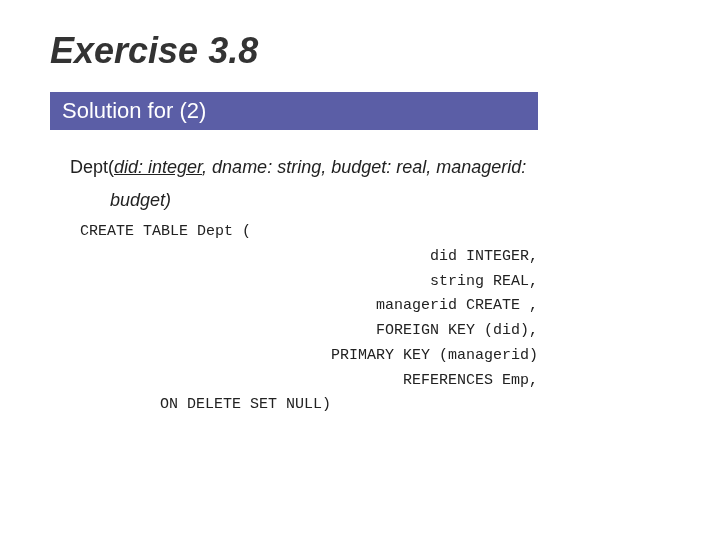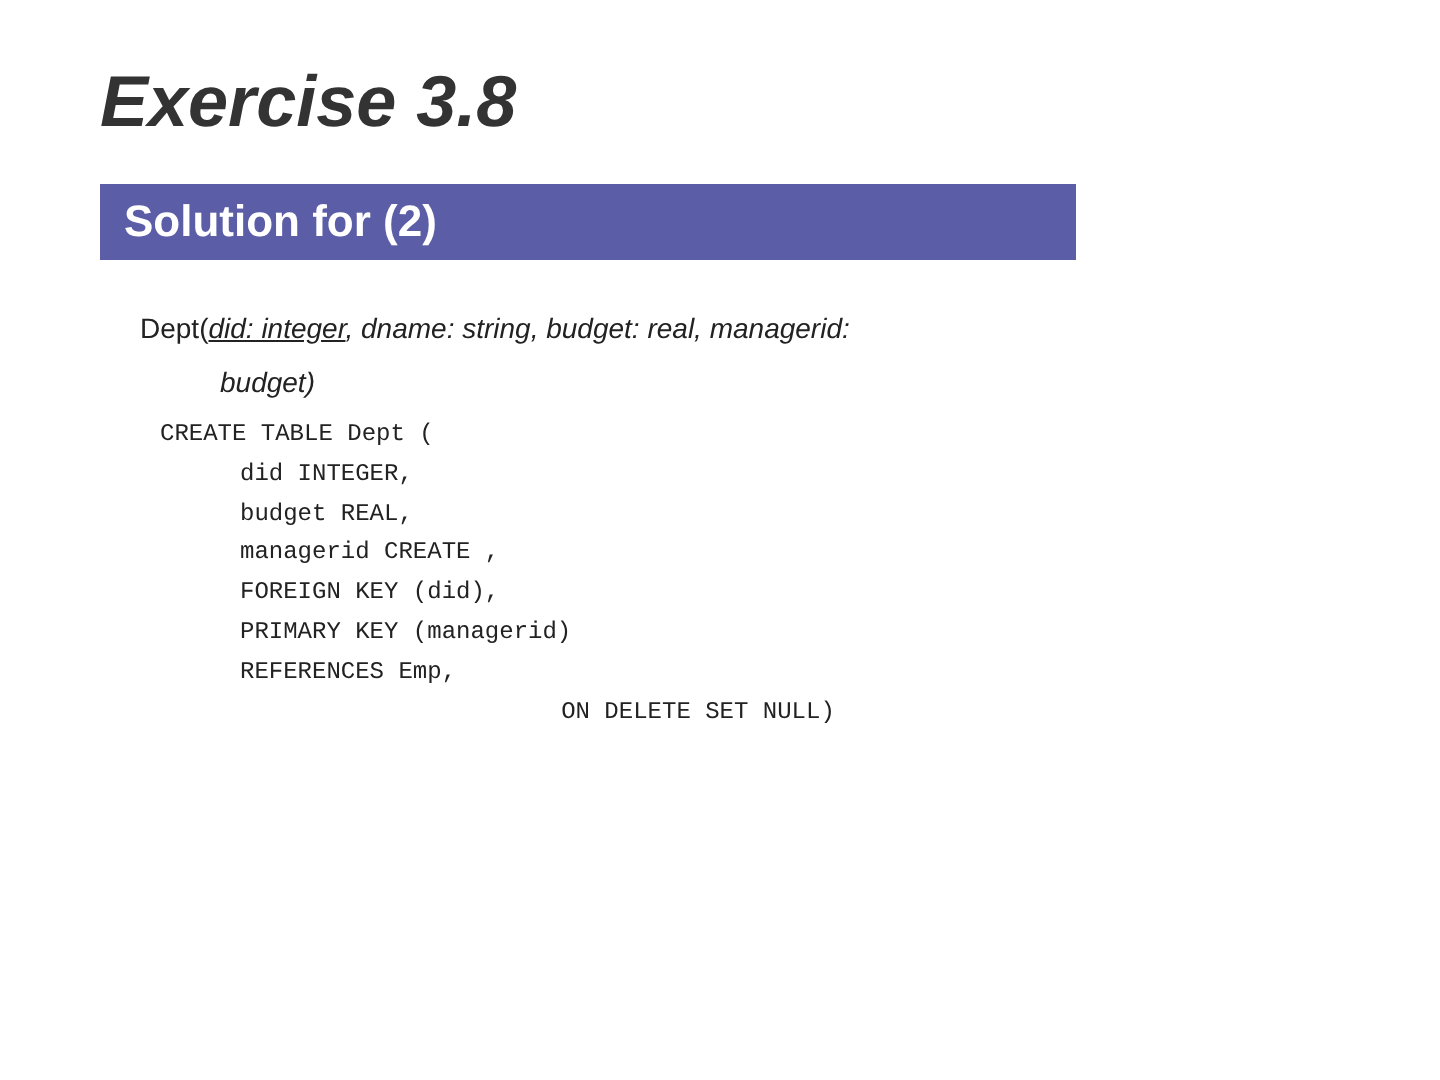--- a/index.html
+++ b/index.html
@@ -29,67 +29,67 @@
       font-weight: bold;
       color: #333333;
       margin-bottom: 20px;
       font-style: italic;
     }
 
     .section-header {
       background-color: #5b5ea6;
       color: #ffffff;
       font-size: 22px;
-      font-weight: bold;
+      font-weight: normal;
       padding: 6px 12px;
       margin-bottom: 24px;
       display: block;
       width: 100%;
     }
 
     .content-area {
       padding-left: 20px;
     }
 
     .dept-description {
-      font-size: 14px;
+      font-size: 18px;
       color: #222222;
       margin-bottom: 6px;
       line-height: 1.5;
     }
 
     .dept-description .underline {
       text-decoration: underline;
       font-style: italic;
     }
 
     .dept-description .italic {
       font-style: italic;
     }
 
     .code-block {
       font-family: 'Courier New', Courier, monospace;
-      font-size: 12px;
+      font-size: 15px;
       color: #222222;
       line-height: 1.65;
       padding-left: 10px;
     }
 
     .code-line {
       display: block;
       white-space: pre;
     }
 
     .indent-1 {
       padding-left: 40px;
+      text-align: right;
     }
 
     .indent-2 {
       padding-left: 80px;
-      text-align: center;
     }
   </style>
 </head>
 <body>
 
 <div class="slide-container">
 
   <h1 class="title">Exercise 3.8</h1>
 
   <div class="section-header">Solution for (2)</div>
@@ -99,21 +99,21 @@
     <div class="dept-description">
       Dept(<span class="underline italic">did: integer</span><span class="italic">, dname: string, budget: real, managerid:</span>
     </div>
     <div class="dept-description" style="padding-left: 40px;">
       <span class="italic">budget)</span>
     </div>
 
     <div class="code-block">
       <span class="code-line">CREATE TABLE Dept (</span>
       <span class="code-line indent-1">did INTEGER,</span>
-      <span class="code-line indent-1">budget REAL,</span>
+      <span class="code-line indent-1">string REAL,</span>
       <span class="code-line indent-1">managerid CREATE ,</span>
       <span class="code-line indent-1">FOREIGN KEY (did),</span>
       <span class="code-line indent-1">PRIMARY KEY (managerid)</span>
       <span class="code-line indent-1">REFERENCES Emp,</span>
       <span class="code-line indent-2">ON DELETE SET NULL)</span>
     </div>
 
   </div>
 </div>
 

